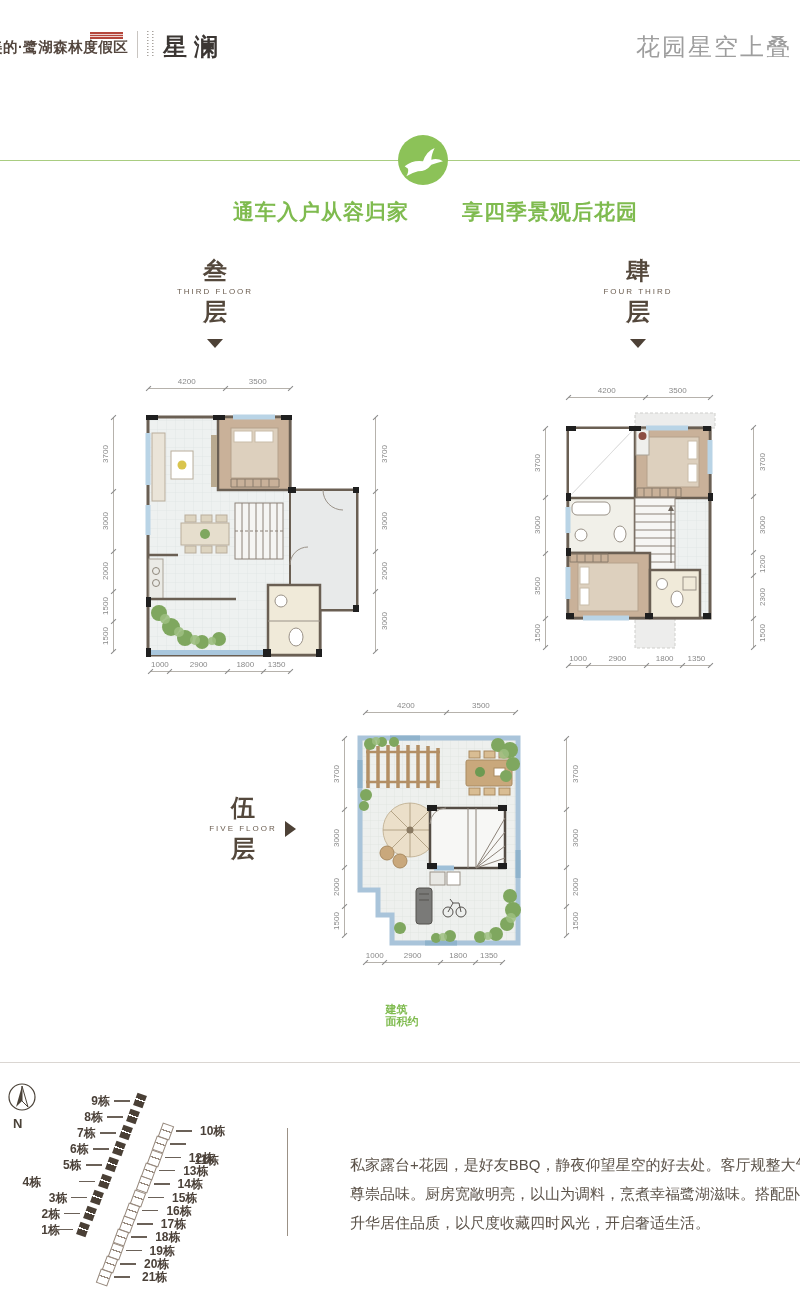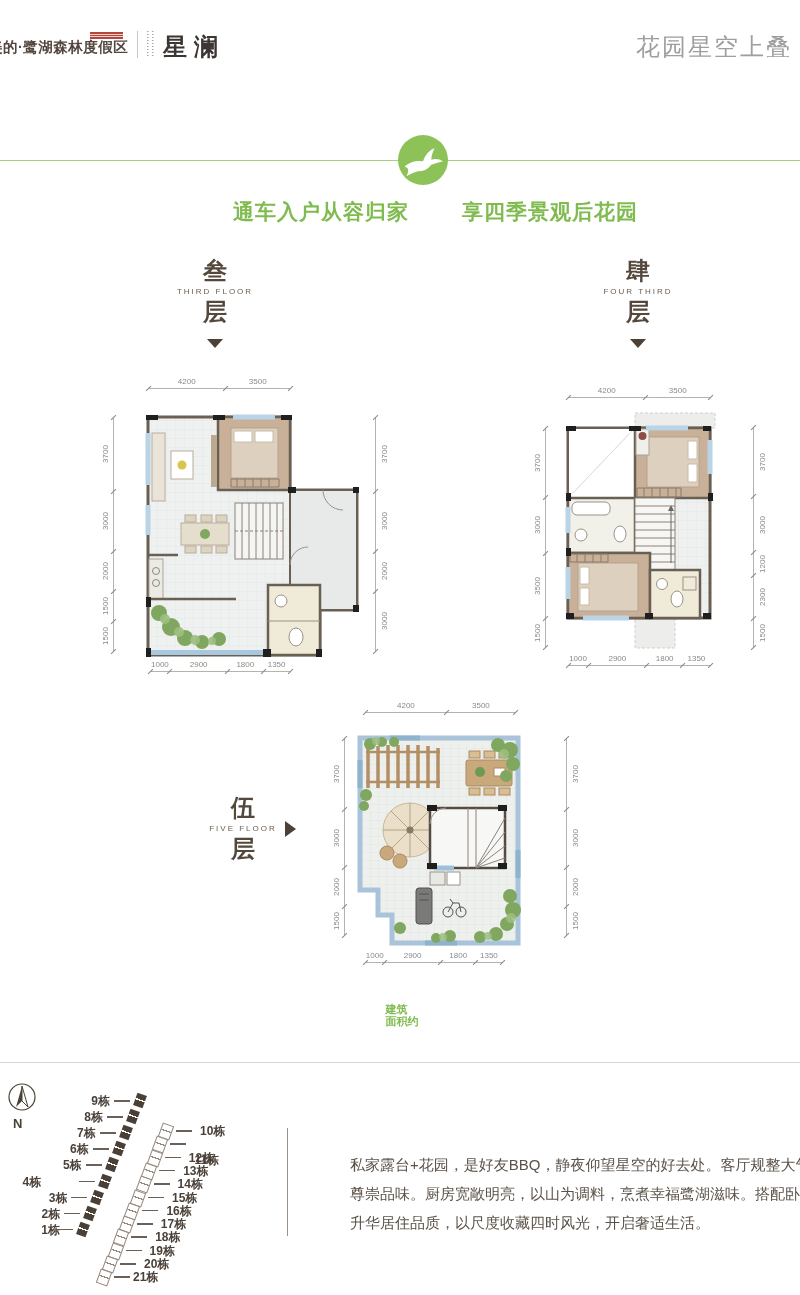--- a/index.html
+++ b/index.html
@@ -424,21 +424,21 @@
     <div class="dash" style="left: 131.2px; top: 156.4px; width: 16px;"></div>
     <div class="bld-label" style="left: 155.2px; top: 149.4px;">18栋</div>
     <div class="bld light" style="left: 109.6px; top: 163.7px;"></div>
     <div class="dash" style="left: 125.6px; top: 169.7px; width: 16px;"></div>
     <div class="bld-label" style="left: 149.6px; top: 162.7px;">19栋</div>
     <div class="bld light" style="left: 104px; top: 177px;"></div>
     <div class="dash" style="left: 120px; top: 183px; width: 16px;"></div>
     <div class="bld-label" style="left: 144px; top: 176px;">20栋</div>
     <div class="bld light" style="left: 98.4px; top: 190.3px;"></div>
     <div class="dash" style="left: 114.4px; top: 196.3px; width: 16px;"></div>
-    <div class="bld-label" style="left: 133px; top: 189.3px;">21栋</div>
+    <div class="bld-label" style="left: 142px; top: 189.3px;">21栋</div>
   </div>
 <div class="vdivider"></div>
 
 <div class="desc">
   <div>私家露台+花园，是好友BBQ，静夜仰望星空的好去处。客厅规整大气，尽显主人</div>
   <div>尊崇品味。厨房宽敞明亮，以山为调料，烹煮幸福鹭湖滋味。搭配卧室飘窗，以</div>
   <div>升华居住品质，以尺度收藏四时风光，开启奢适生活。</div>
 </div>
 
 </body></html>

